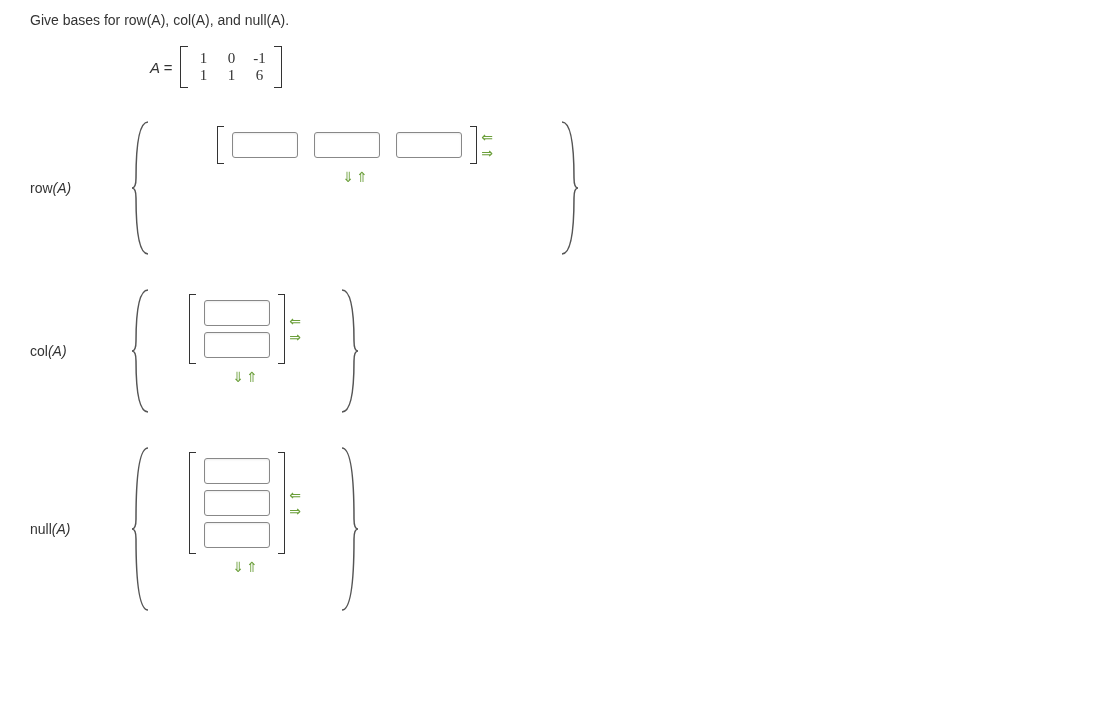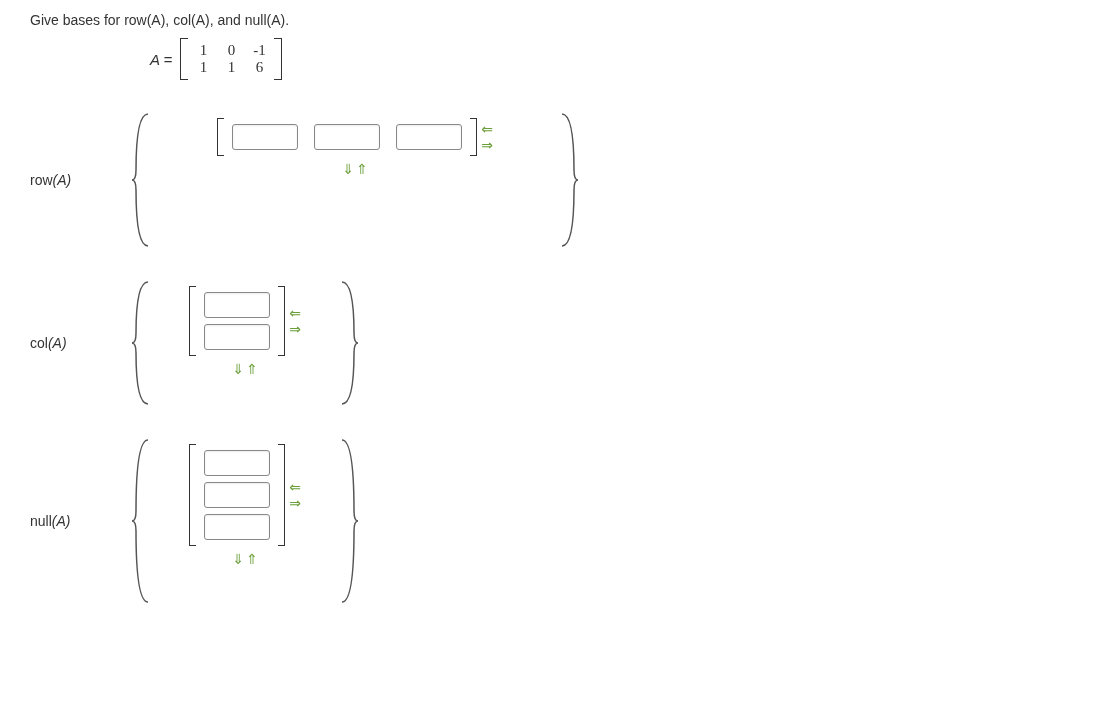--- a/index.html
+++ b/index.html
@@ -8,21 +8,21 @@
       padding: 0;
     }
     body {
       font-family: Verdana, Arial, sans-serif;
       background: #fff;
       padding: 12px 30px;
       font-size: 14px;
       color: #333;
     }
     .prompt {
-      margin-bottom: 10px;
+      margin-bottom: 18px;
       font-size: 14px;
     }
     .matrix-def {
       display: flex;
       align-items: center;
       margin-left: 120px;
       margin-bottom: 30px;
       font-style: italic;
       font-size: 15px;
     }

